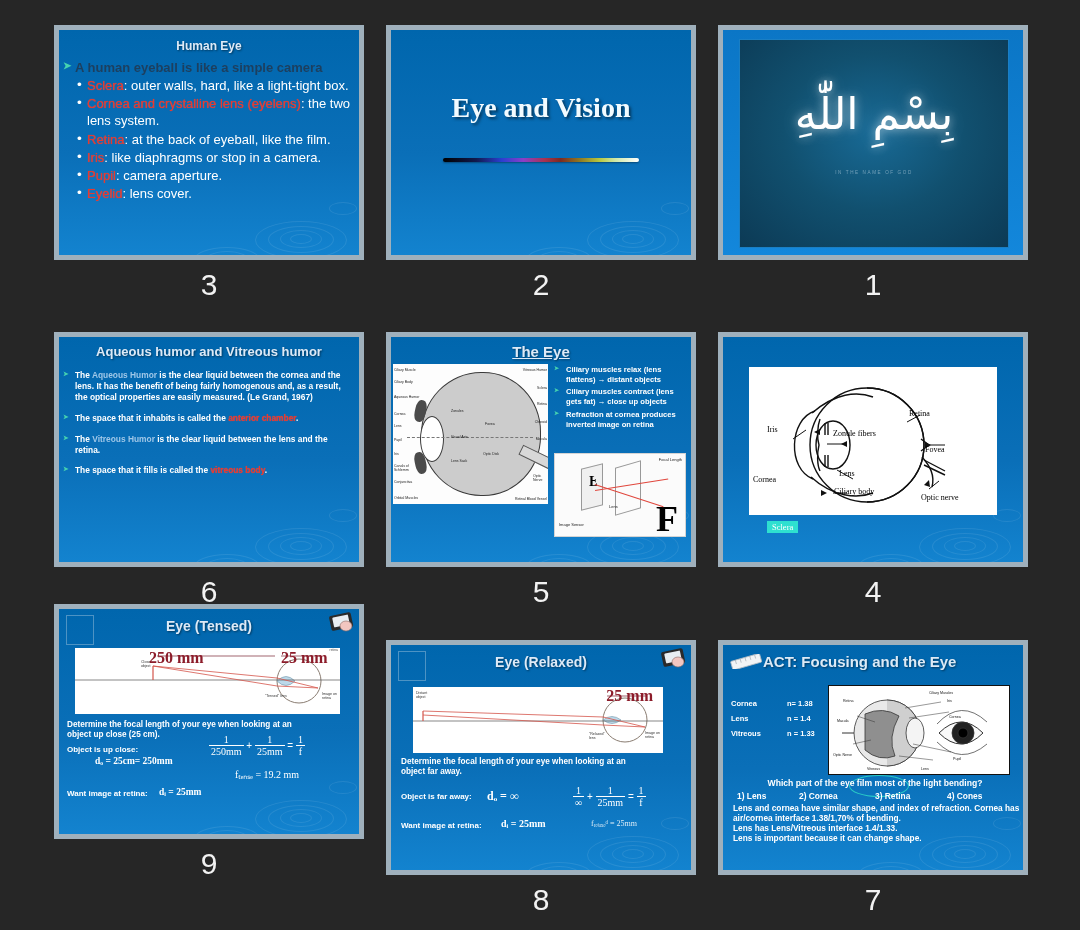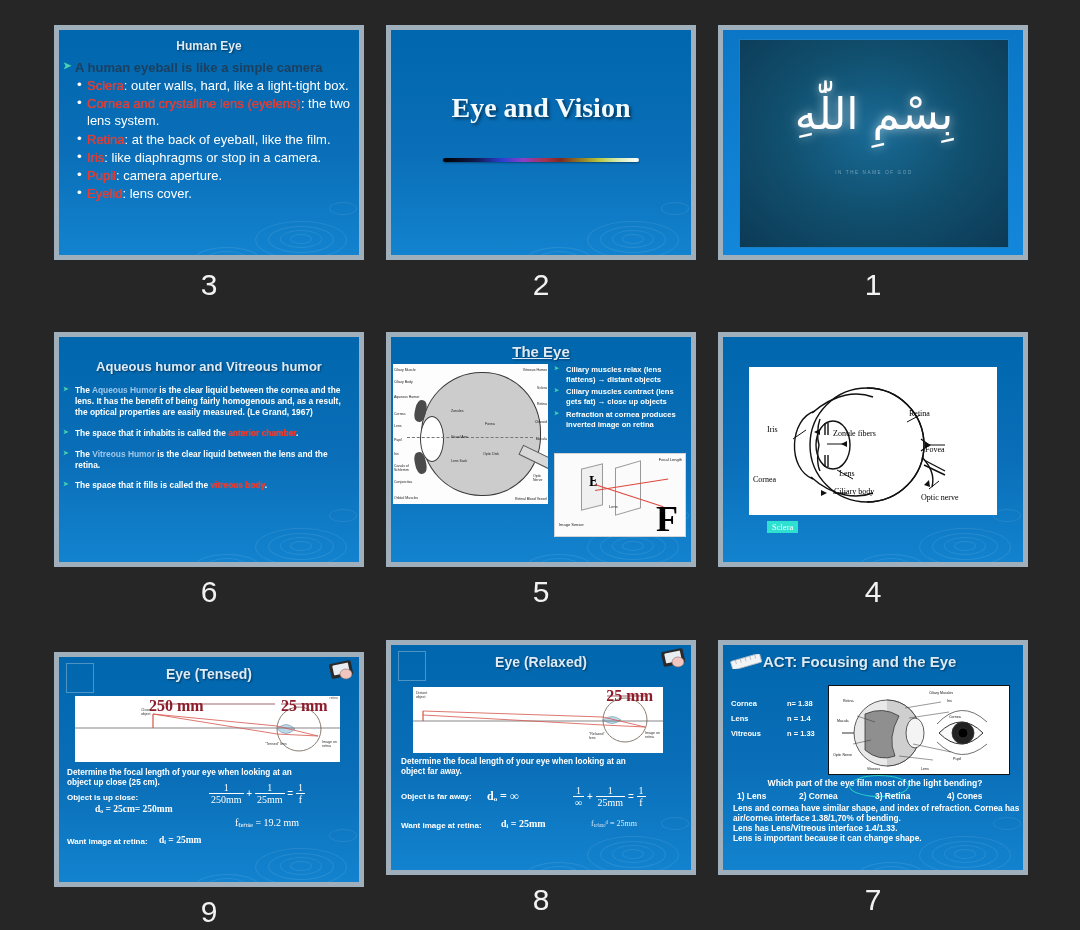--- a/index.html
+++ b/index.html
@@ -97,21 +97,21 @@
     font-family:"DejaVu Sans", sans-serif;
     letter-spacing:-4px;
     filter:blur(.3px);
   }
   .sl1 .intname{
     position:absolute;left:0;right:0;top:130px;text-align:center;
     color:rgba(190,215,230,.55);font-size:4.6px;letter-spacing:1.6px;
   }
 
   
-  .sl6 .s-title{font-size:13px;padding-top:23px;line-height:1.15;}
+  .sl6 .s-title{font-size:13px;padding-top:8px;line-height:1.15;}
   .sl6 .body-list{margin:4px 6px 0 4px;font-size:8.4px;line-height:1.3;}
   .sl6 .lvl1{margin-top:10px;}
 
   
   .sl5 .s-title{font-size:15px;padding-top:6px;text-decoration:underline;}
   .sl5 .diagram{
     position:absolute;left:2px;top:27px;width:155px;height:140px;
     background:#fdfdfd;overflow:hidden;
   }
   .sl5 .eyeball{
@@ -382,21 +382,21 @@
           <div class="lab" style="left:160px;top:42px;">Retina</div>
           <div class="lab" style="left:176px;top:78px;">Fovea</div>
           <div class="lab" style="left:172px;top:126px;">Optic nerve</div>
         </div>
         <div class="sclera-tag">Sclera</div>
       </div>
     </div>
     <div class="num">4</div>
   </div>
 
-  <div class="cell" style="left:54px;top:652px;">
+  <div class="cell" style="left:54px;top:604px;">
     <div class="slide sl9">
       <div class="slide-inner">
         <div class="ripples">
           <i class="r1"></i>
             <i class="r2"></i>
             <i class="r3"></i>
             <i class="r4"></i>
           <i class="r5"></i>
             <i class="r6"></i>
             <i class="r8"></i>

